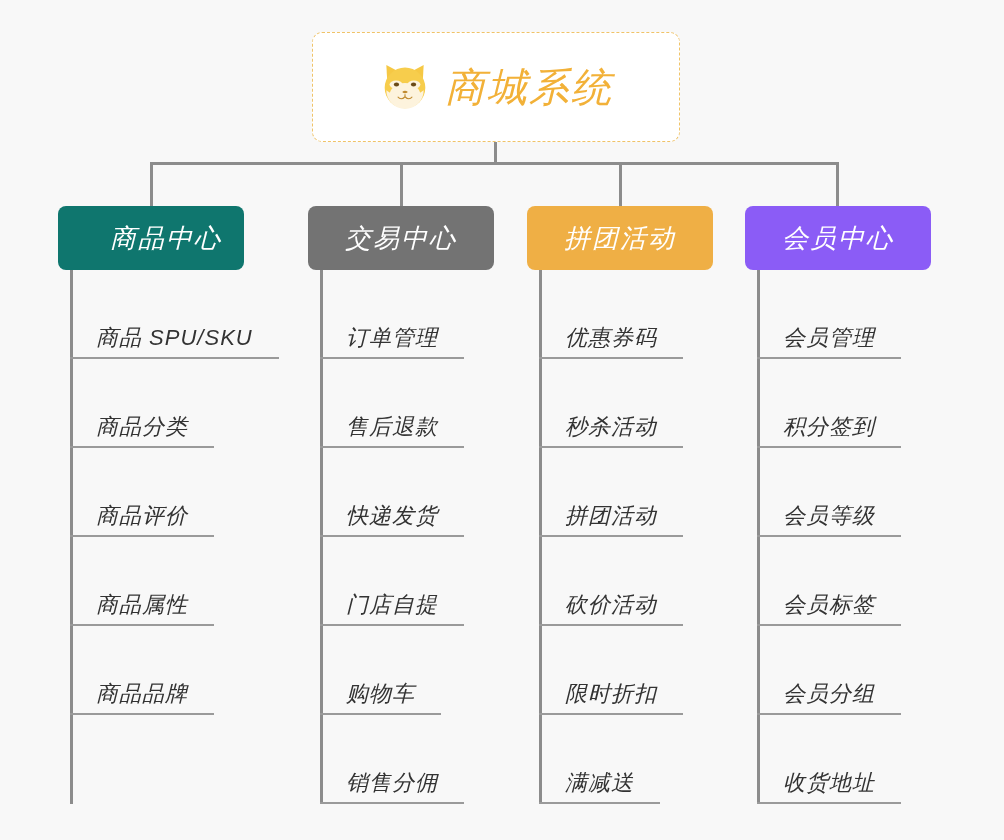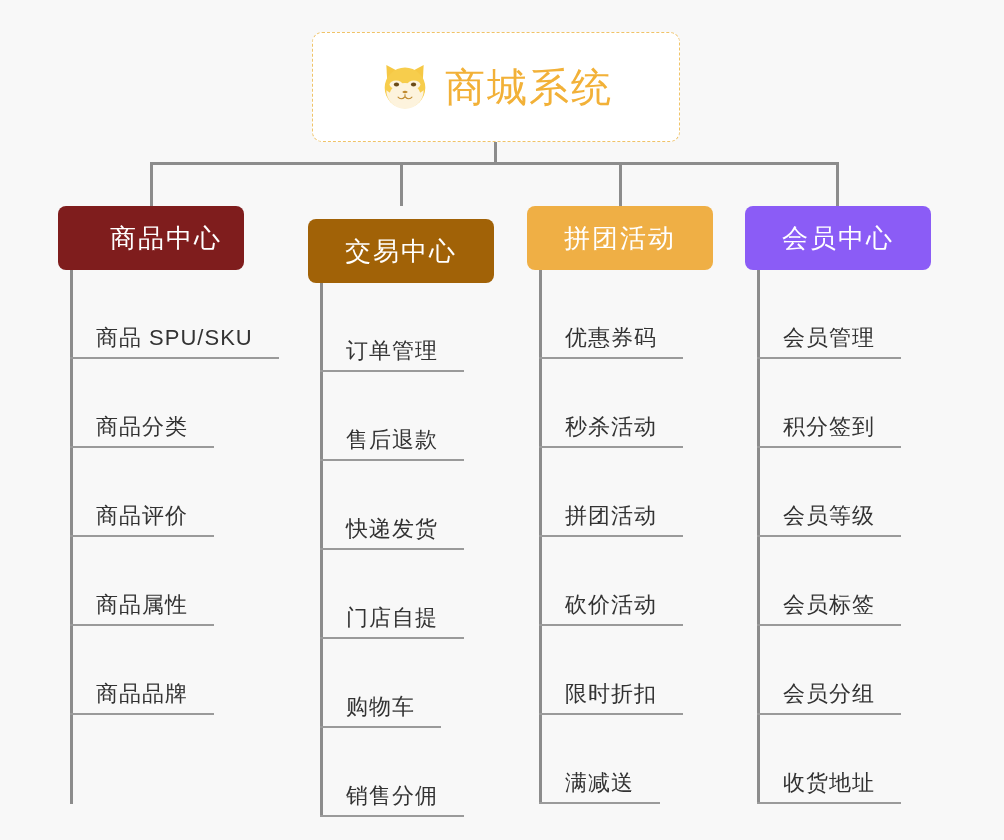--- a/index.html
+++ b/index.html
@@ -10,20 +10,21 @@
     width: 1004px;
     height: 840px;
     background: #f8f8f8;
     font-family: "Liberation Sans", "DejaVu Sans", sans-serif;
     overflow: hidden;
   }
   #mindmap {
     position: relative;
     width: 1004px;
     height: 840px;
+    font-style: italic;
   }
 
   
   .root-node {
     position: absolute;
     left: 312px;
     top: 32px;
     width: 368px;
     height: 110px;
     background: #ffffff;
@@ -152,21 +153,21 @@
   </div>
 
   <div class="conn conn-stem-root"></div>
   <div class="conn conn-bus"></div>
   <div class="conn conn-drop" style="left:150px;"></div>
   <div class="conn conn-drop" style="left:400px;"></div>
   <div class="conn conn-drop" style="left:619px;"></div>
   <div class="conn conn-drop" style="left:836px;"></div>
 
   <div class="column" style="left:58px;width:186px;">
-    <div class="cat-box" style="background:#7f1d1d;padding-left:30px;">
+    <div class="cat-box" style="background:#0f766e;padding-left:30px;">
       <span>商品中心</span>
     </div>
     <div class="leaf-list">
       <div class="spine" style="height:534px;"></div>
       <div class="leaf">
           <span class="leaf-inner">商品 SPU/SKU</span>
         </div>
       <div class="leaf">
           <span class="leaf-inner">商品分类</span>
         </div>
@@ -176,21 +177,21 @@
       <div class="leaf">
           <span class="leaf-inner">商品属性</span>
         </div>
       <div class="leaf">
           <span class="leaf-inner">商品品牌</span>
         </div>
     </div>
   </div>
 
   <div class="column" style="left:308px;width:186px;">
-    <div class="cat-box" style="background:#a16207;margin-top:13px;">
+    <div class="cat-box" style="background:#737373;">
       <span>交易中心</span>
     </div>
     <div class="leaf-list">
       <div class="spine" style="height:534px;"></div>
       <div class="leaf">
           <span class="leaf-inner">订单管理</span>
         </div>
       <div class="leaf">
           <span class="leaf-inner">售后退款</span>
         </div>

